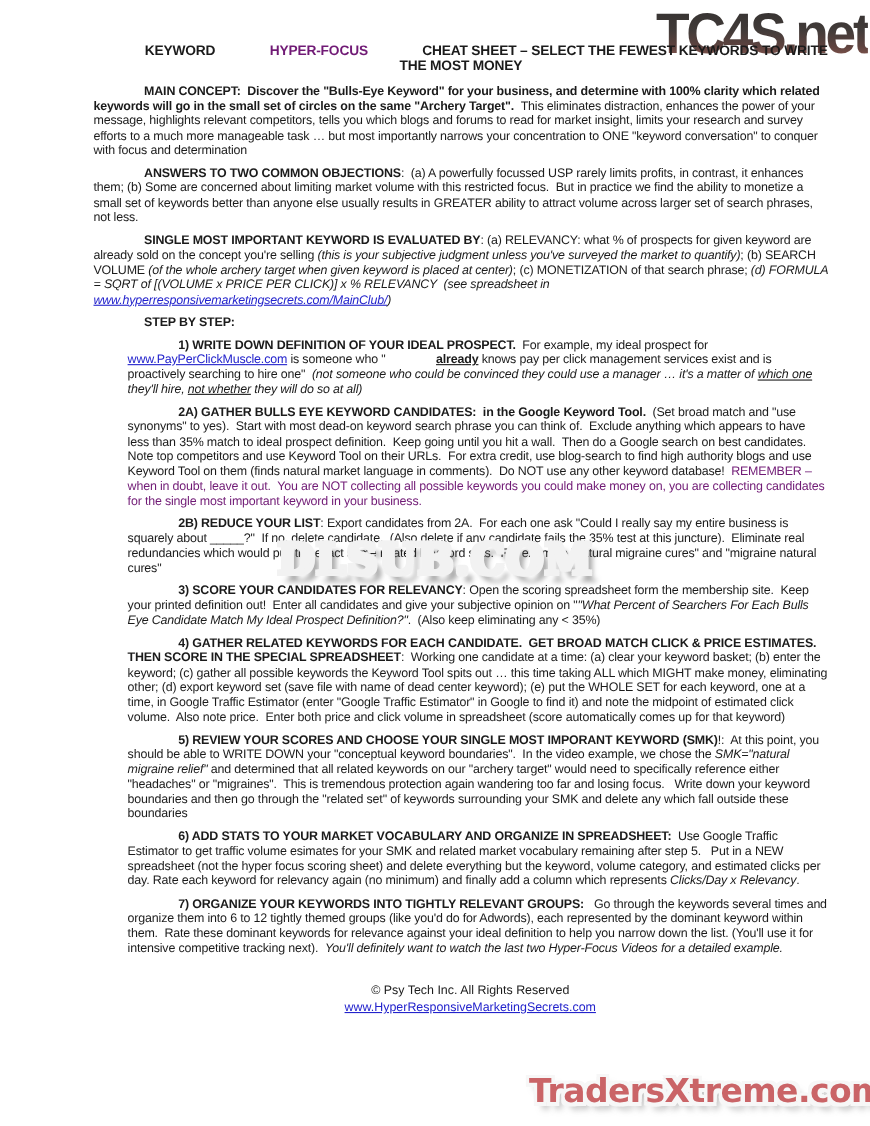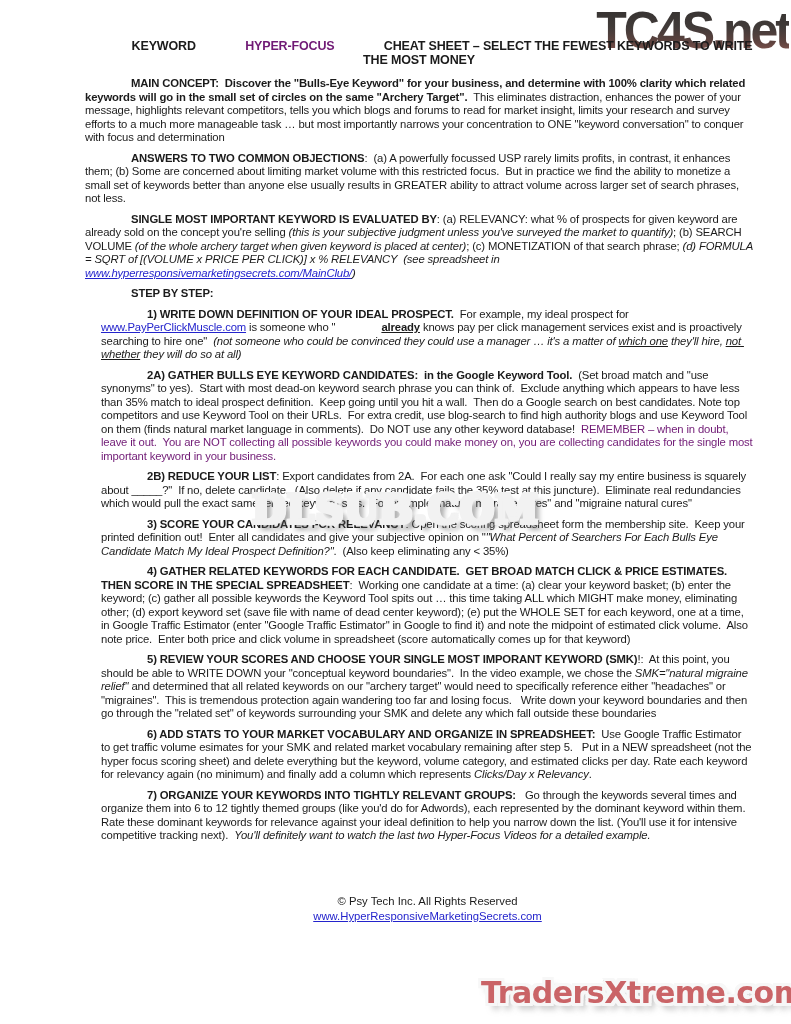--- a/index.html
+++ b/index.html
@@ -52,21 +52,21 @@
   
   .content{
     position:absolute;left:85px;top:40px;width:668px;z-index:2;
     font-size:11.3px;line-height:13.5px;letter-spacing:-0.15px;
   }
   .title{
     font-size:12.5px;font-weight:bold;text-align:center;
     margin:0 0 10px 0;white-space:pre-wrap;
   }
   .para{margin:0 0 7px 0;white-space:pre-wrap;}
-  .para.step{margin-left:16px;}
+  .para.step{margin-left:31px;}
 
   .run-b{font-weight:bold;padding-left:46px;}
   .run-i{font-style:italic;}
   .run-u{text-decoration:underline;}
   .run-red{color:#701a75;}
   a.run-link, .footer a{color:#2323cc;text-decoration:underline;}
 
   .footer{
     position:absolute;left:0;top:894px;width:791px;z-index:2;
     text-align:center;font-size:11.3px;line-height:15px;padding-left:32px;

